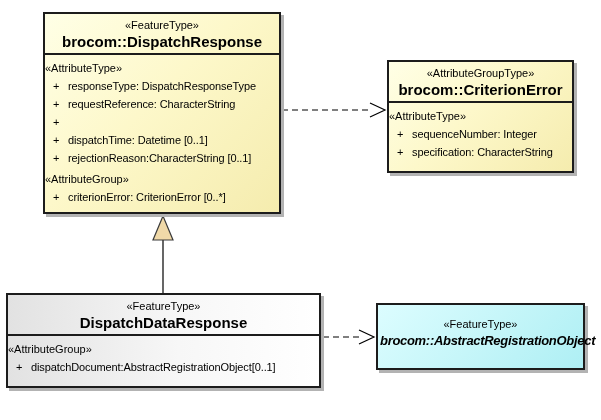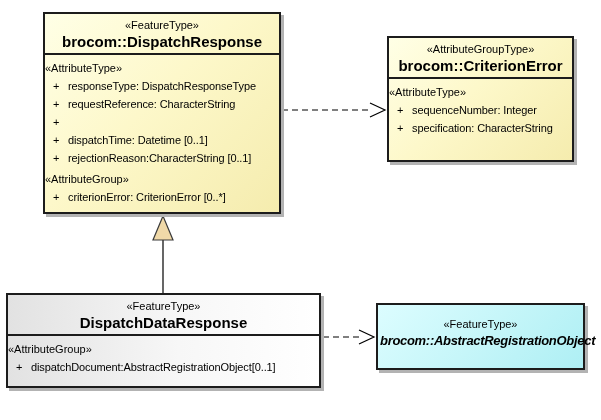--- a/index.html
+++ b/index.html
@@ -81,21 +81,21 @@
         <span class="attr-text">rejectionReason:CharacterString [0..1]</span>
       </div>
       <div class="attr-stereo gap">«AttributeGroup»</div>
       <div class="attr-row">
         <span class="vis">+</span>
         <span class="attr-text">criterionError: CriterionError [0..*]</span>
       </div>
     </div>
   </div>
 
-  <div class="uml-box box-yellow" style="left:387px;top:36px;width:187px;height:126px;">
+  <div class="uml-box box-yellow" style="left:387px;top:60px;width:187px;height:113px;">
     <div class="hdr">
       <div class="stereo">«AttributeGroupType»</div>
       <div class="cls-name">brocom::CriterionError</div>
     </div>
     <div class="body">
       <div class="attr-stereo">«AttributeType»</div>
       <div class="attr-row">
         <span class="vis">+</span>
         <span class="attr-text">sequenceNumber: Integer</span>
       </div>

